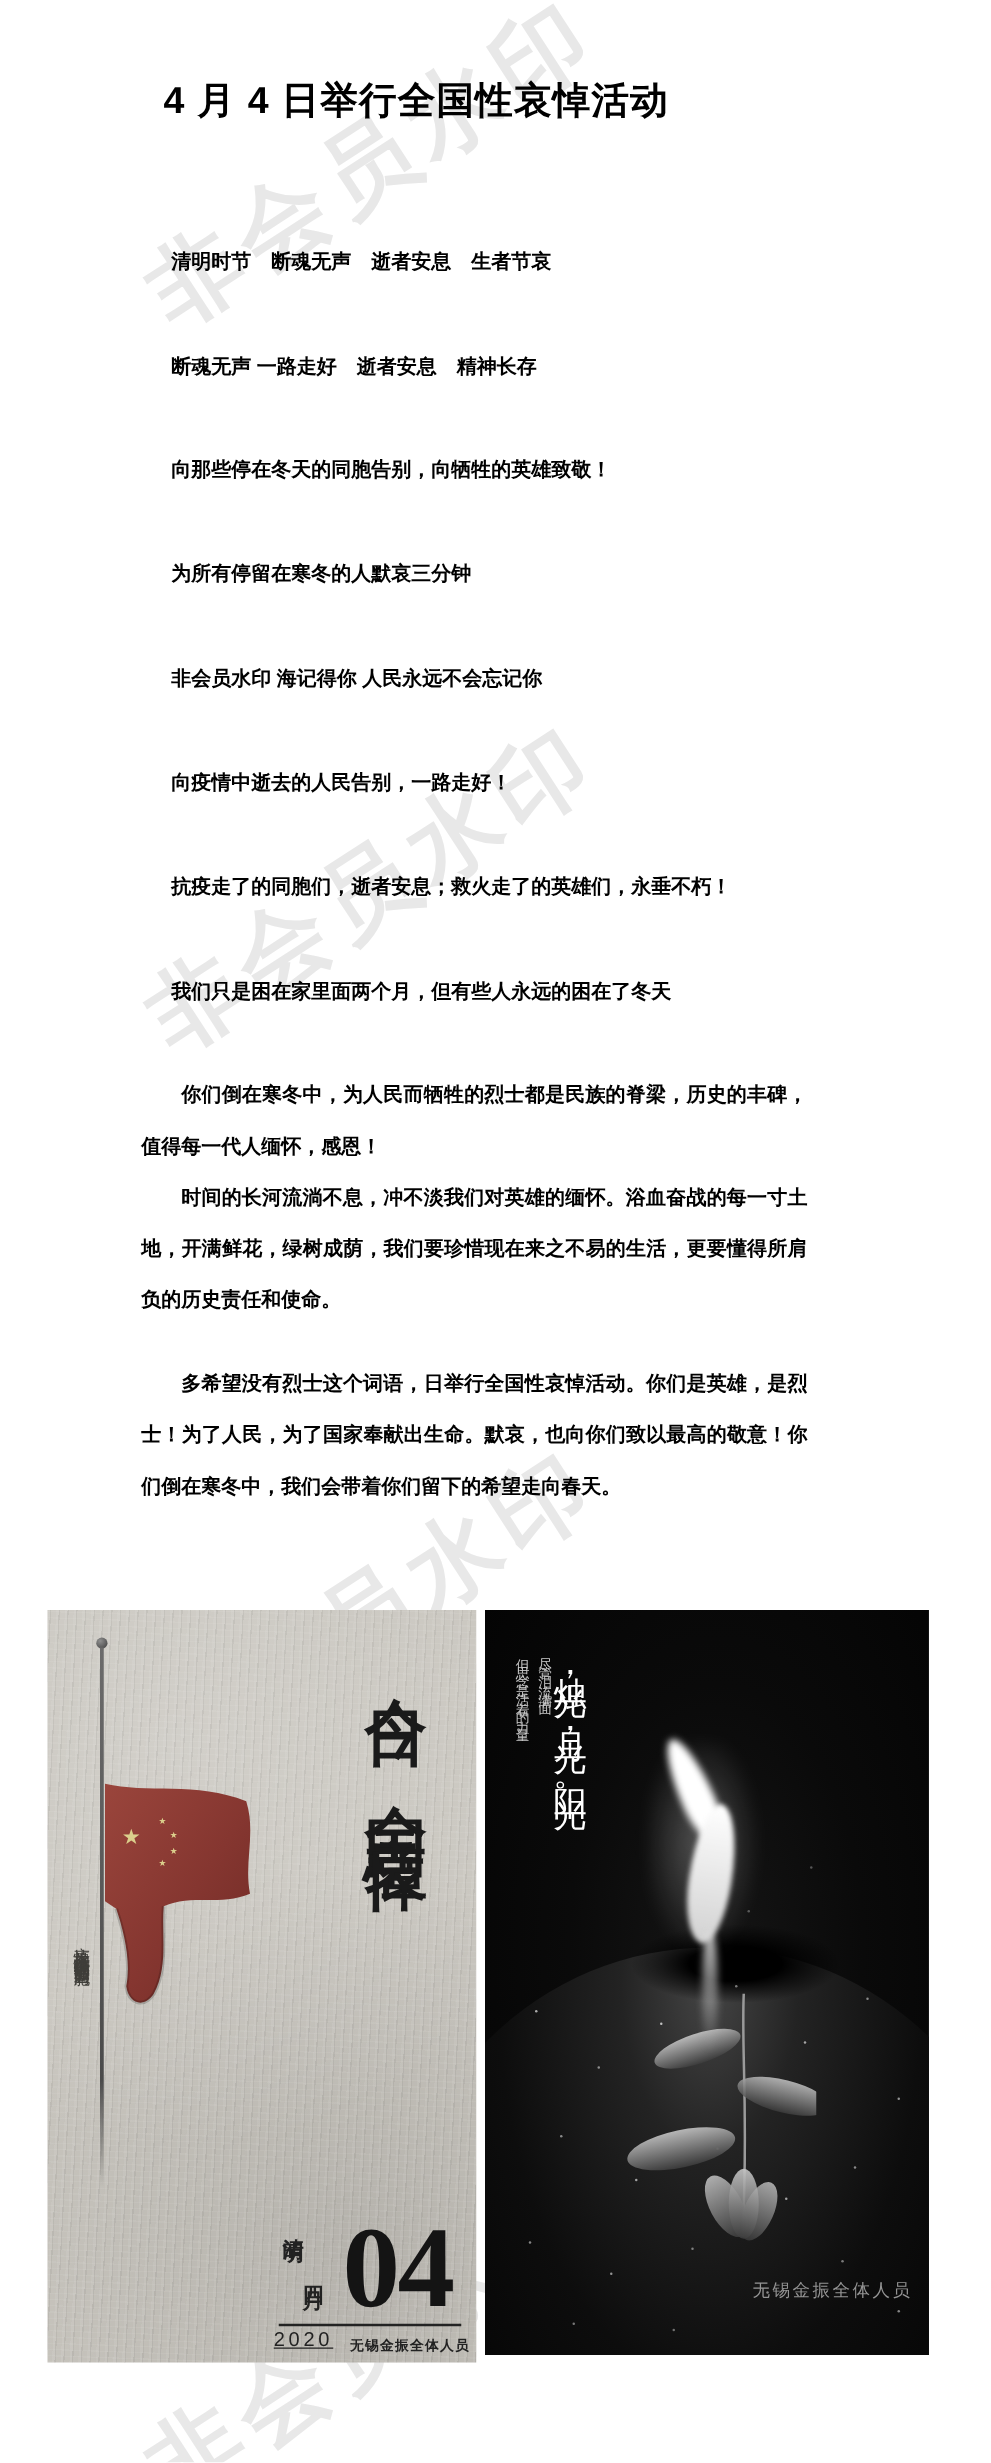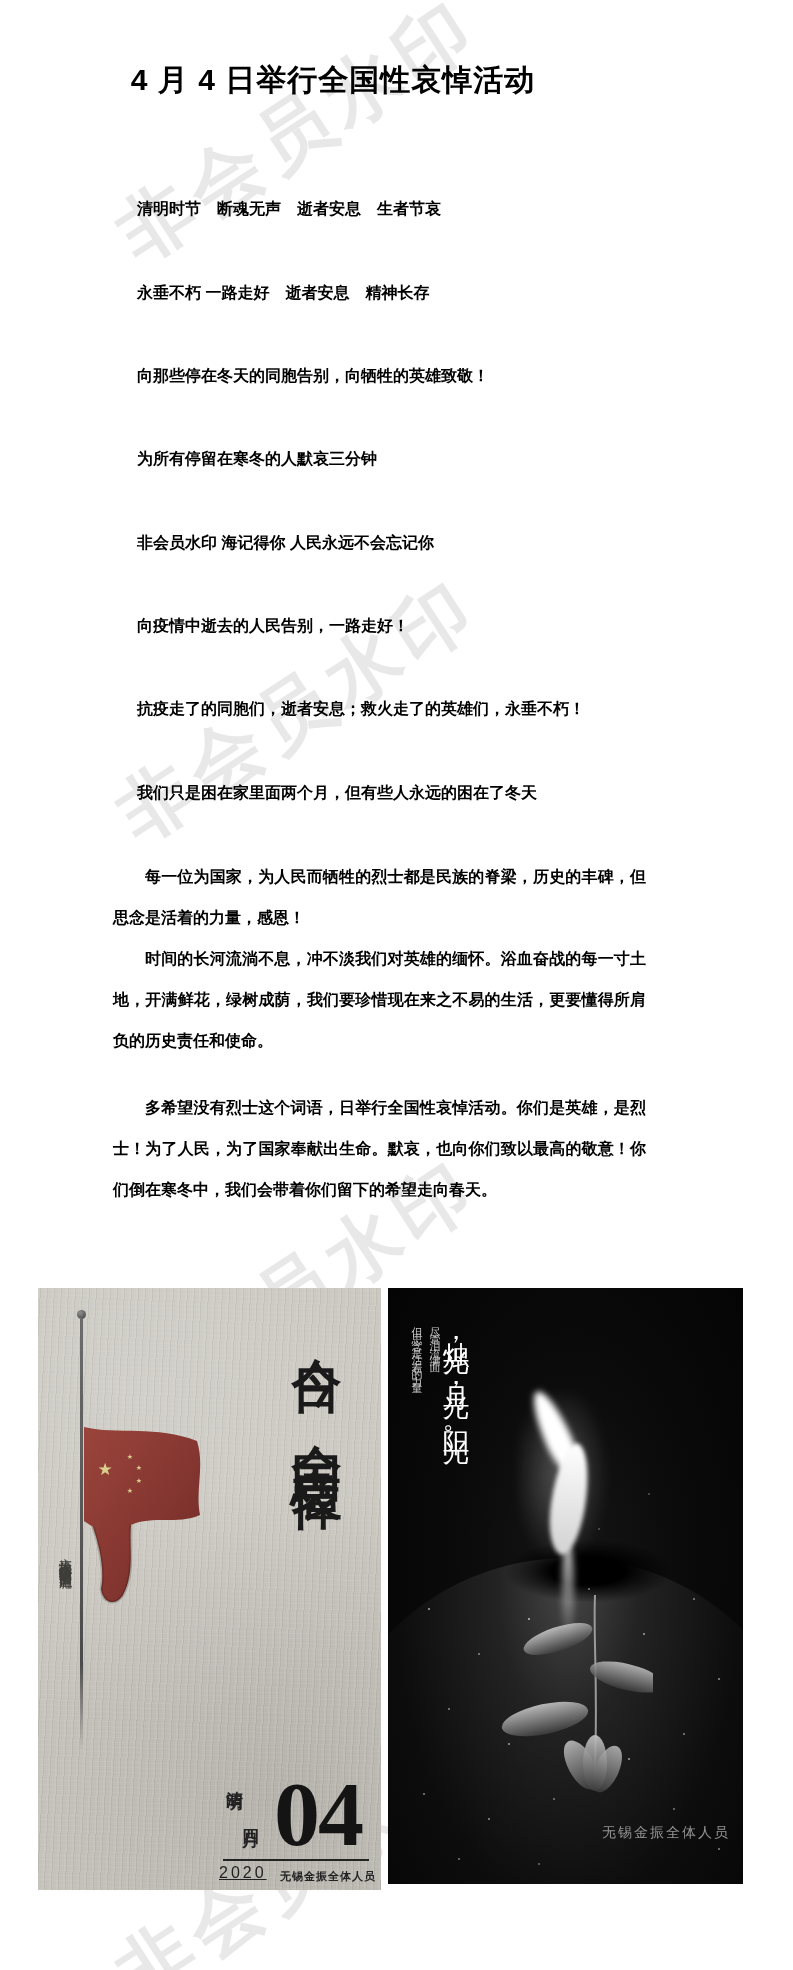--- a/index.html
+++ b/index.html
@@ -91,30 +91,30 @@
 
   <div class="wm" style="top:190px">非会员水印</div>
   <div class="wm" style="top:770px">非会员水印</div>
   <div class="wm" style="top:1350px">非会员水印</div>
   <div class="wm" style="top:1930px">非会员水印</div>
 
   <div class="doc">
     <div class="title">4 月 4 日举行全国性哀悼活动</div>
 
     <div class="quote" style="top:199px">清明时节　断魂无声　逝者安息　生者节哀</div>
-    <div class="quote" style="top:283px">永垂不朽 一路走好　逝者安息　精神长存</div>
+    <div class="quote" style="top:283px">断魂无声 一路走好　逝者安息　精神长存</div>
     <div class="quote" style="top:366px">向那些停在冬天的同胞告别，向牺牲的英雄致敬！</div>
     <div class="quote" style="top:449px">为所有停留在寒冬的人默哀三分钟</div>
     <div class="quote" style="top:533px">非会员水印 海记得你 人民永远不会忘记你</div>
     <div class="quote" style="top:616px">向疫情中逝去的人民告别，一路走好！</div>
     <div class="quote" style="top:783px">我们只是困在家里面两个月，但有些人永远的困在了冬天</div>
     <div class="quote" style="top:699px">抗疫走了的同胞们，逝者安息；救火走了的英雄们，永垂不朽！</div>
 
     <div class="paras">
-      <p>每一位为国家，为人民而牺牲的烈士都是民族的脊梁，历史的丰碑，但思念是活着的力量，感恩！</p>
+      <p>你们倒在寒冬中，为人民而牺牲的烈士都是民族的脊梁，历史的丰碑，值得每一代人缅怀，感恩！</p>
       <p>时间的长河流淌不息，冲不淡我们对英雄的缅怀。浴血奋战的每一寸土地，开满鲜花，绿树成荫，我们要珍惜现在来之不易的生活，更要懂得所肩负的历史责任和使命。</p>
       <p class="gap">多希望没有烈士这个词语，日举行全国性哀悼活动。你们是英雄，是烈士！为了人民，为了国家奉献出生命。默哀，也向你们致以最高的敬意！你们倒在寒冬中，我们会带着你们留下的希望走向春天。</p>
     </div>
 
   </div>
 
   <div class="poster left">
     <div class="pole-ball"></div>
     <div class="pole"></div>
 

